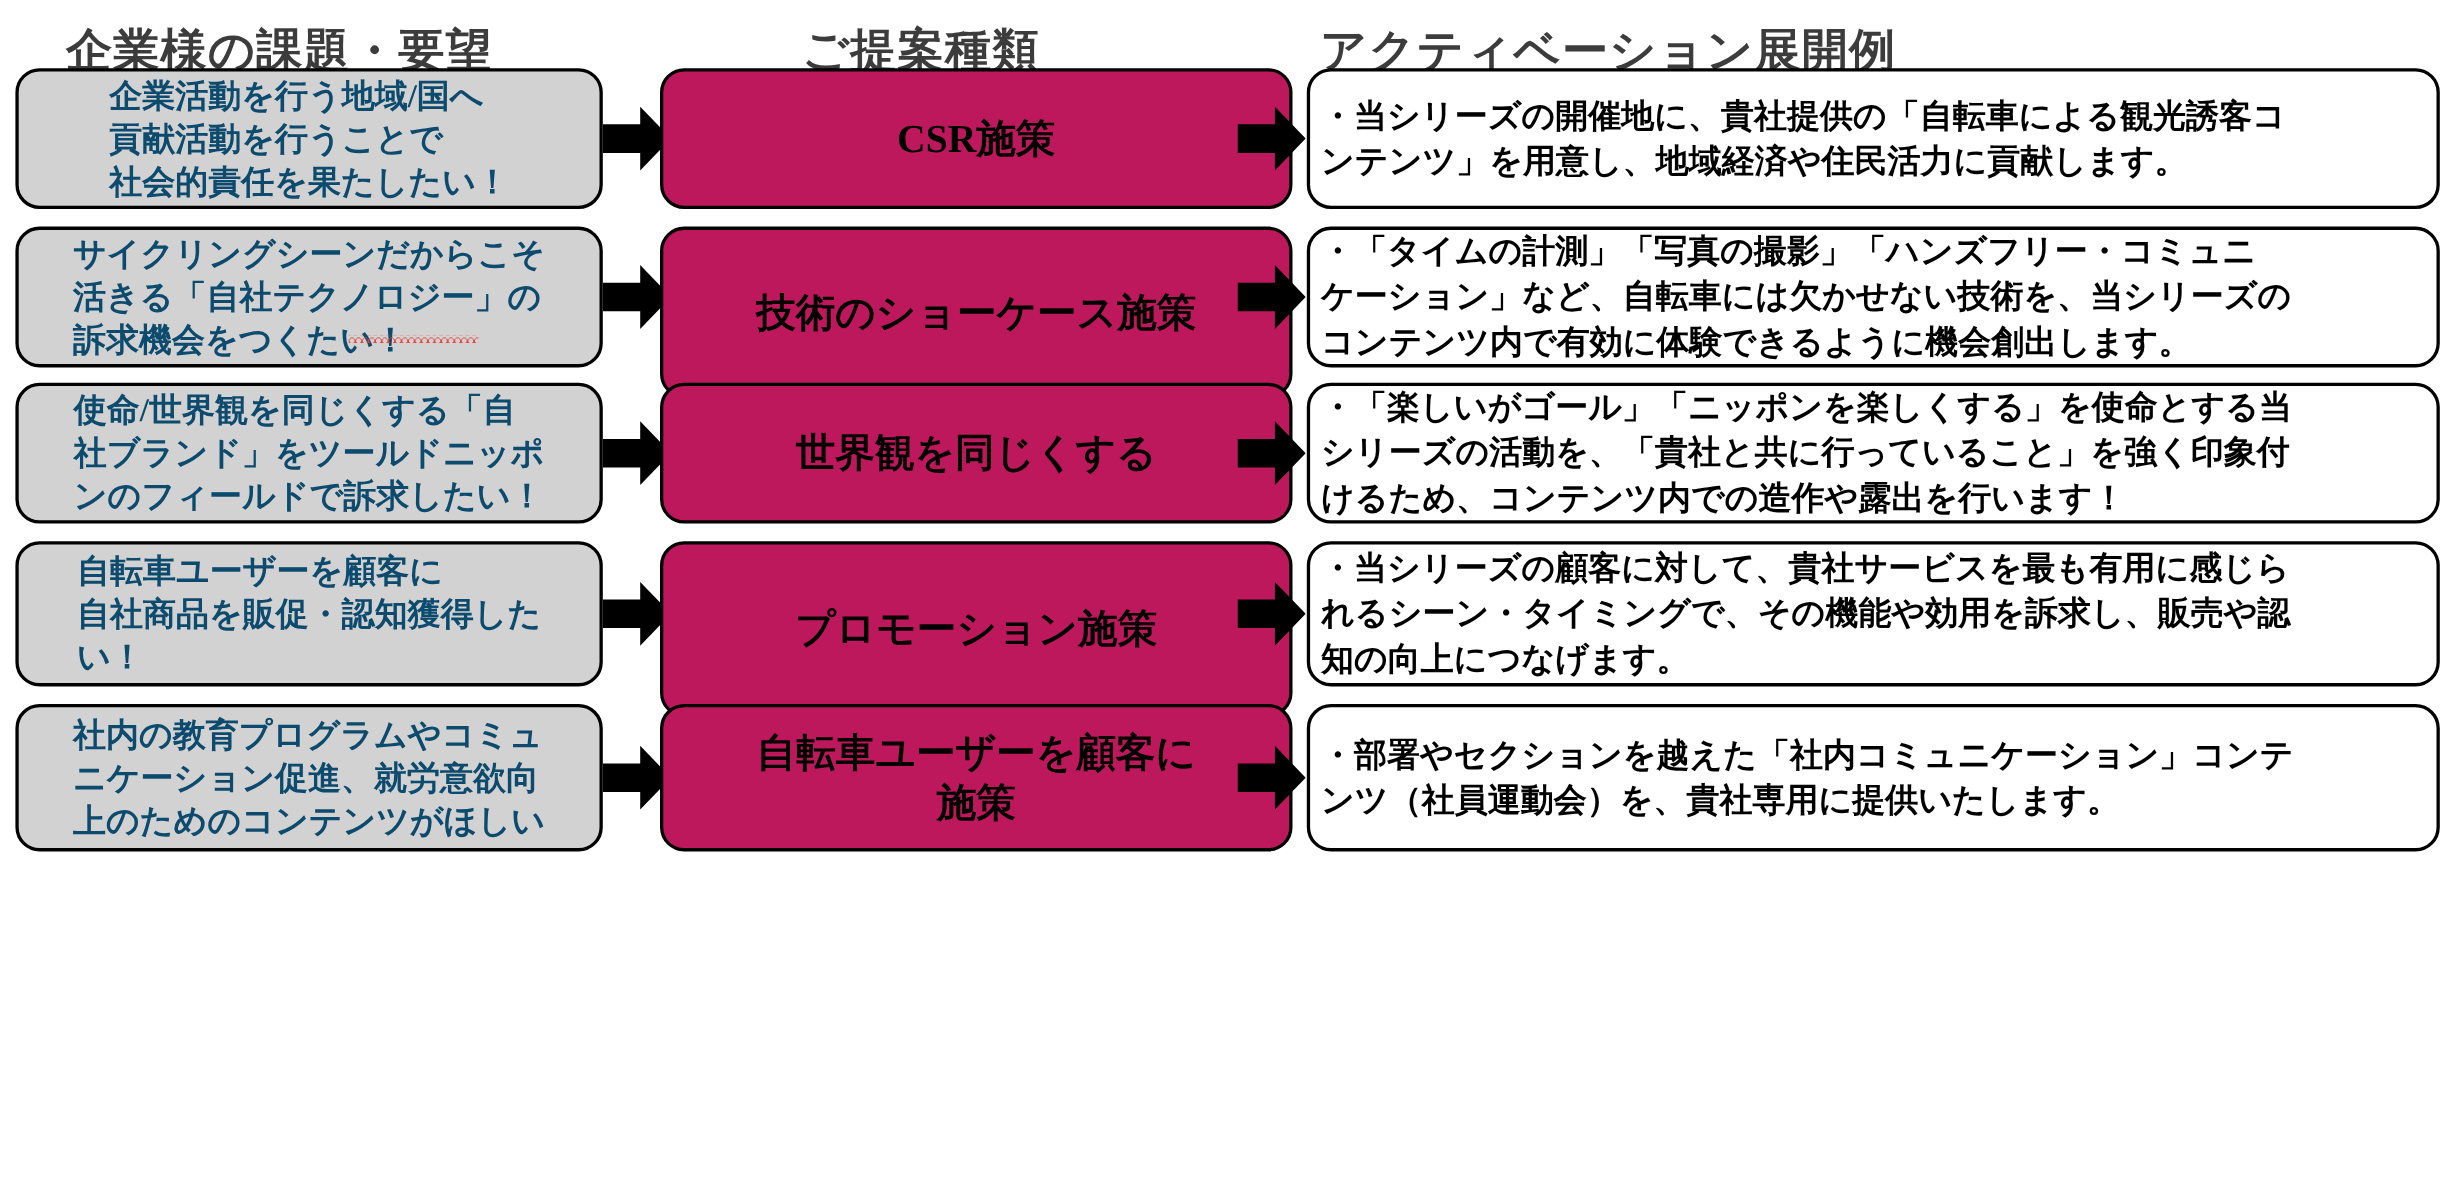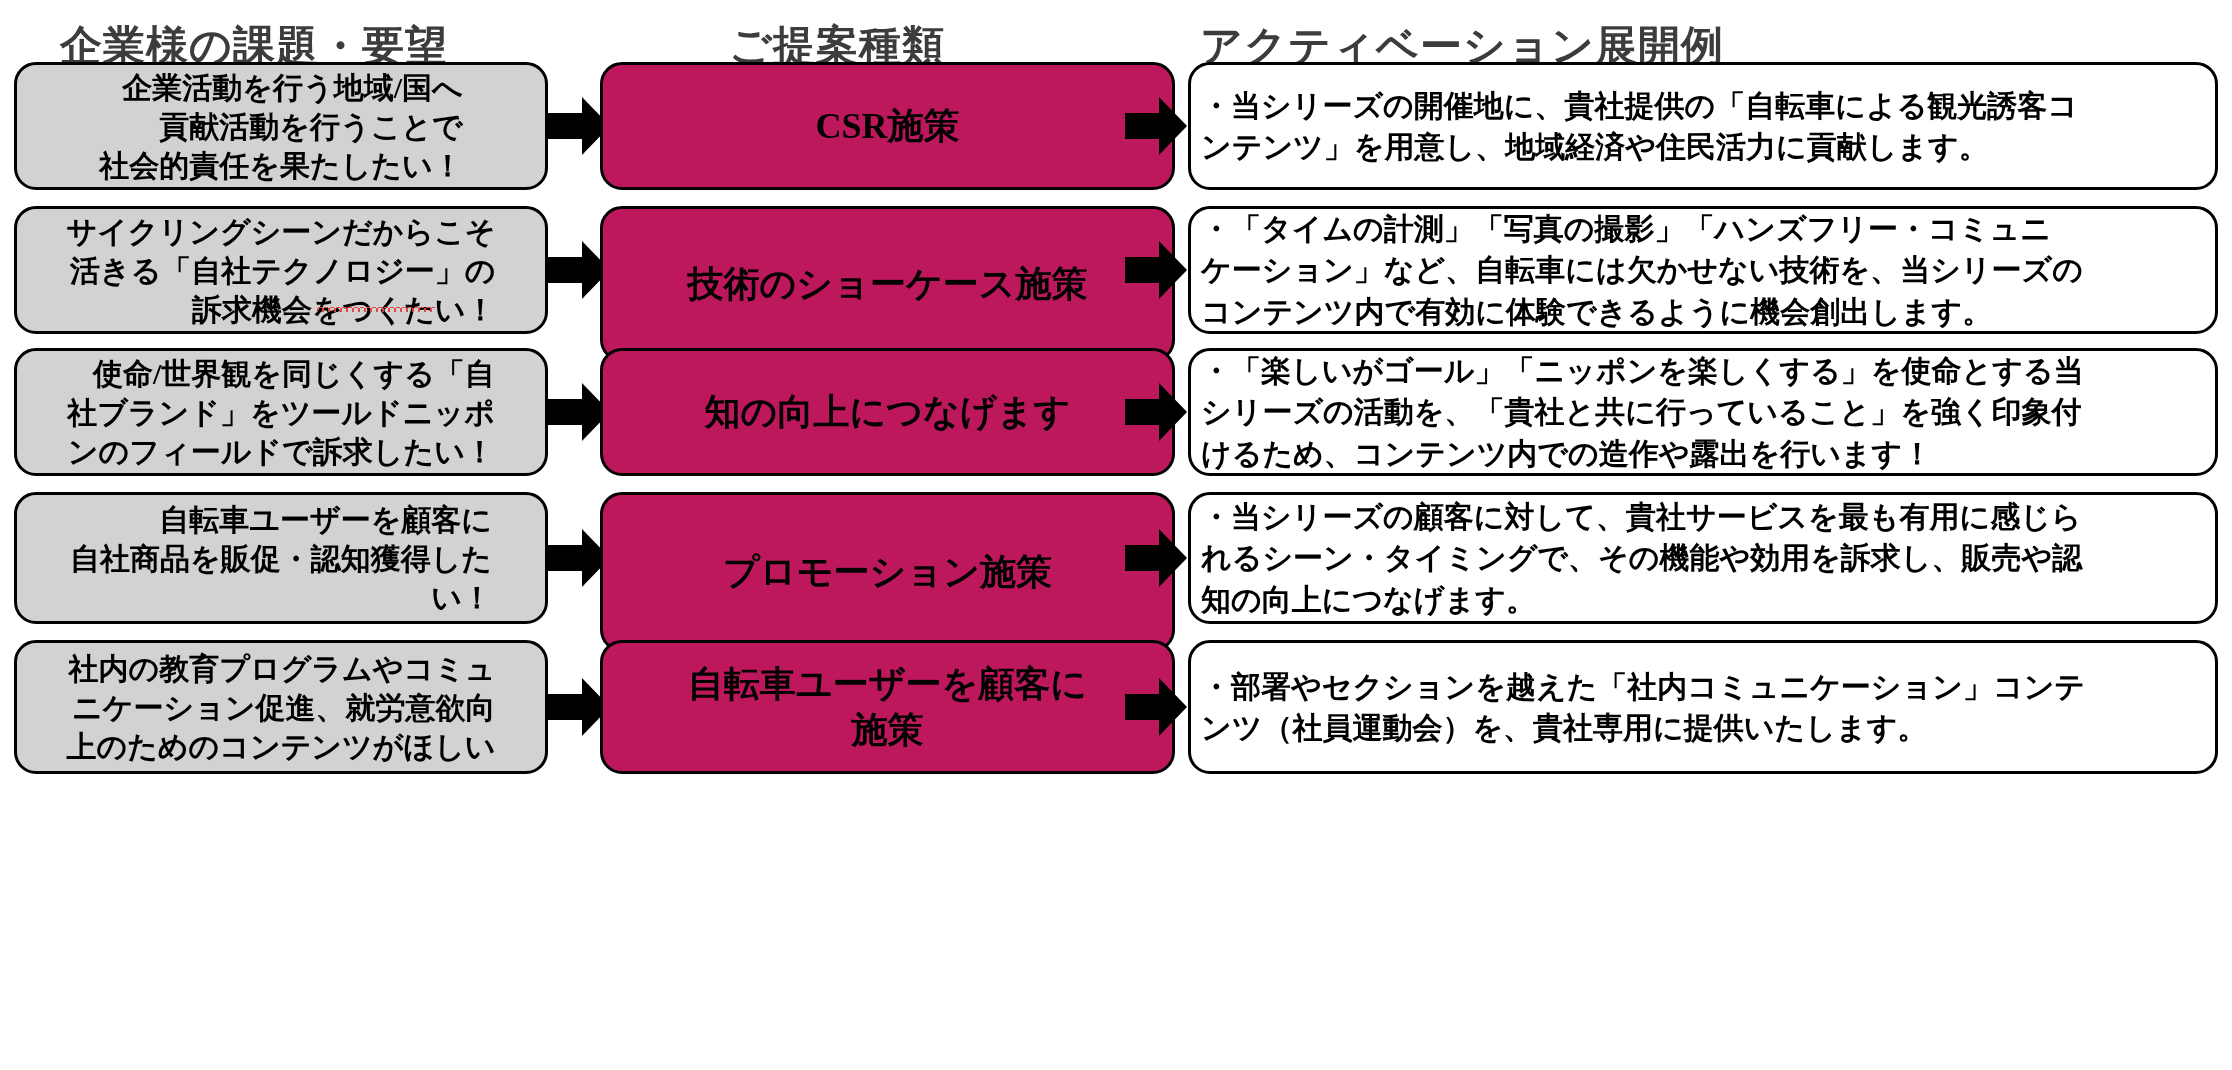--- a/index.html
+++ b/index.html
@@ -67,22 +67,22 @@
     width: 1030px;
     background: #ffffff;
     justify-content: flex-start;
   }
 
   .issue-text {
     font-family: "Liberation Serif", "DejaVu Serif", serif;
     font-weight: bold;
     font-size: 30px;
     line-height: 1.30;
-    color: #000000;
-    text-align: right;
+    color: #0c4a6e;
+    text-align: left;
     padding: 0 14px;
     white-space: pre-line;
   }
   .type-text {
     font-family: "Liberation Serif", "DejaVu Serif", serif;
     font-weight: bold;
     font-size: 36px;
     line-height: 1.28;
     color: #000000;
     text-align: center;
@@ -187,21 +187,21 @@
       <div class="issue-text">使命/世界観を同じくする「自
 社ブランド」をツールドニッポ
 ンのフィールドで訴求したい！</div>
     </div>
     <div class="arrow arrow-1" style="top:31px">
       <svg viewBox="0 0 62 66">
           <polygon points="0,20 34,20 34,4 62,33 34,62 34,46 0,46" fill="#000000"></polygon>
         </svg>
     </div>
     <div class="box box-type" style="top:0;height:128px">
-      <div class="type-text">知の向上につなげます</div>
+      <div class="type-text">世界観を同じくする</div>
     </div>
     <div class="arrow arrow-2" style="top:31px">
       <svg viewBox="0 0 62 66">
           <polygon points="0,20 34,20 34,4 62,33 34,62 34,46 0,46" fill="#000000"></polygon>
         </svg>
     </div>
     <div class="box box-act" style="top:0;height:128px">
       <div class="act-text">・「楽しいがゴール」「ニッポンを楽しくする」を使命とする当
 シリーズの活動を、「貴社と共に行っていること」を強く印象付
 けるため、コンテンツ内での造作や露出を行います！</div>

